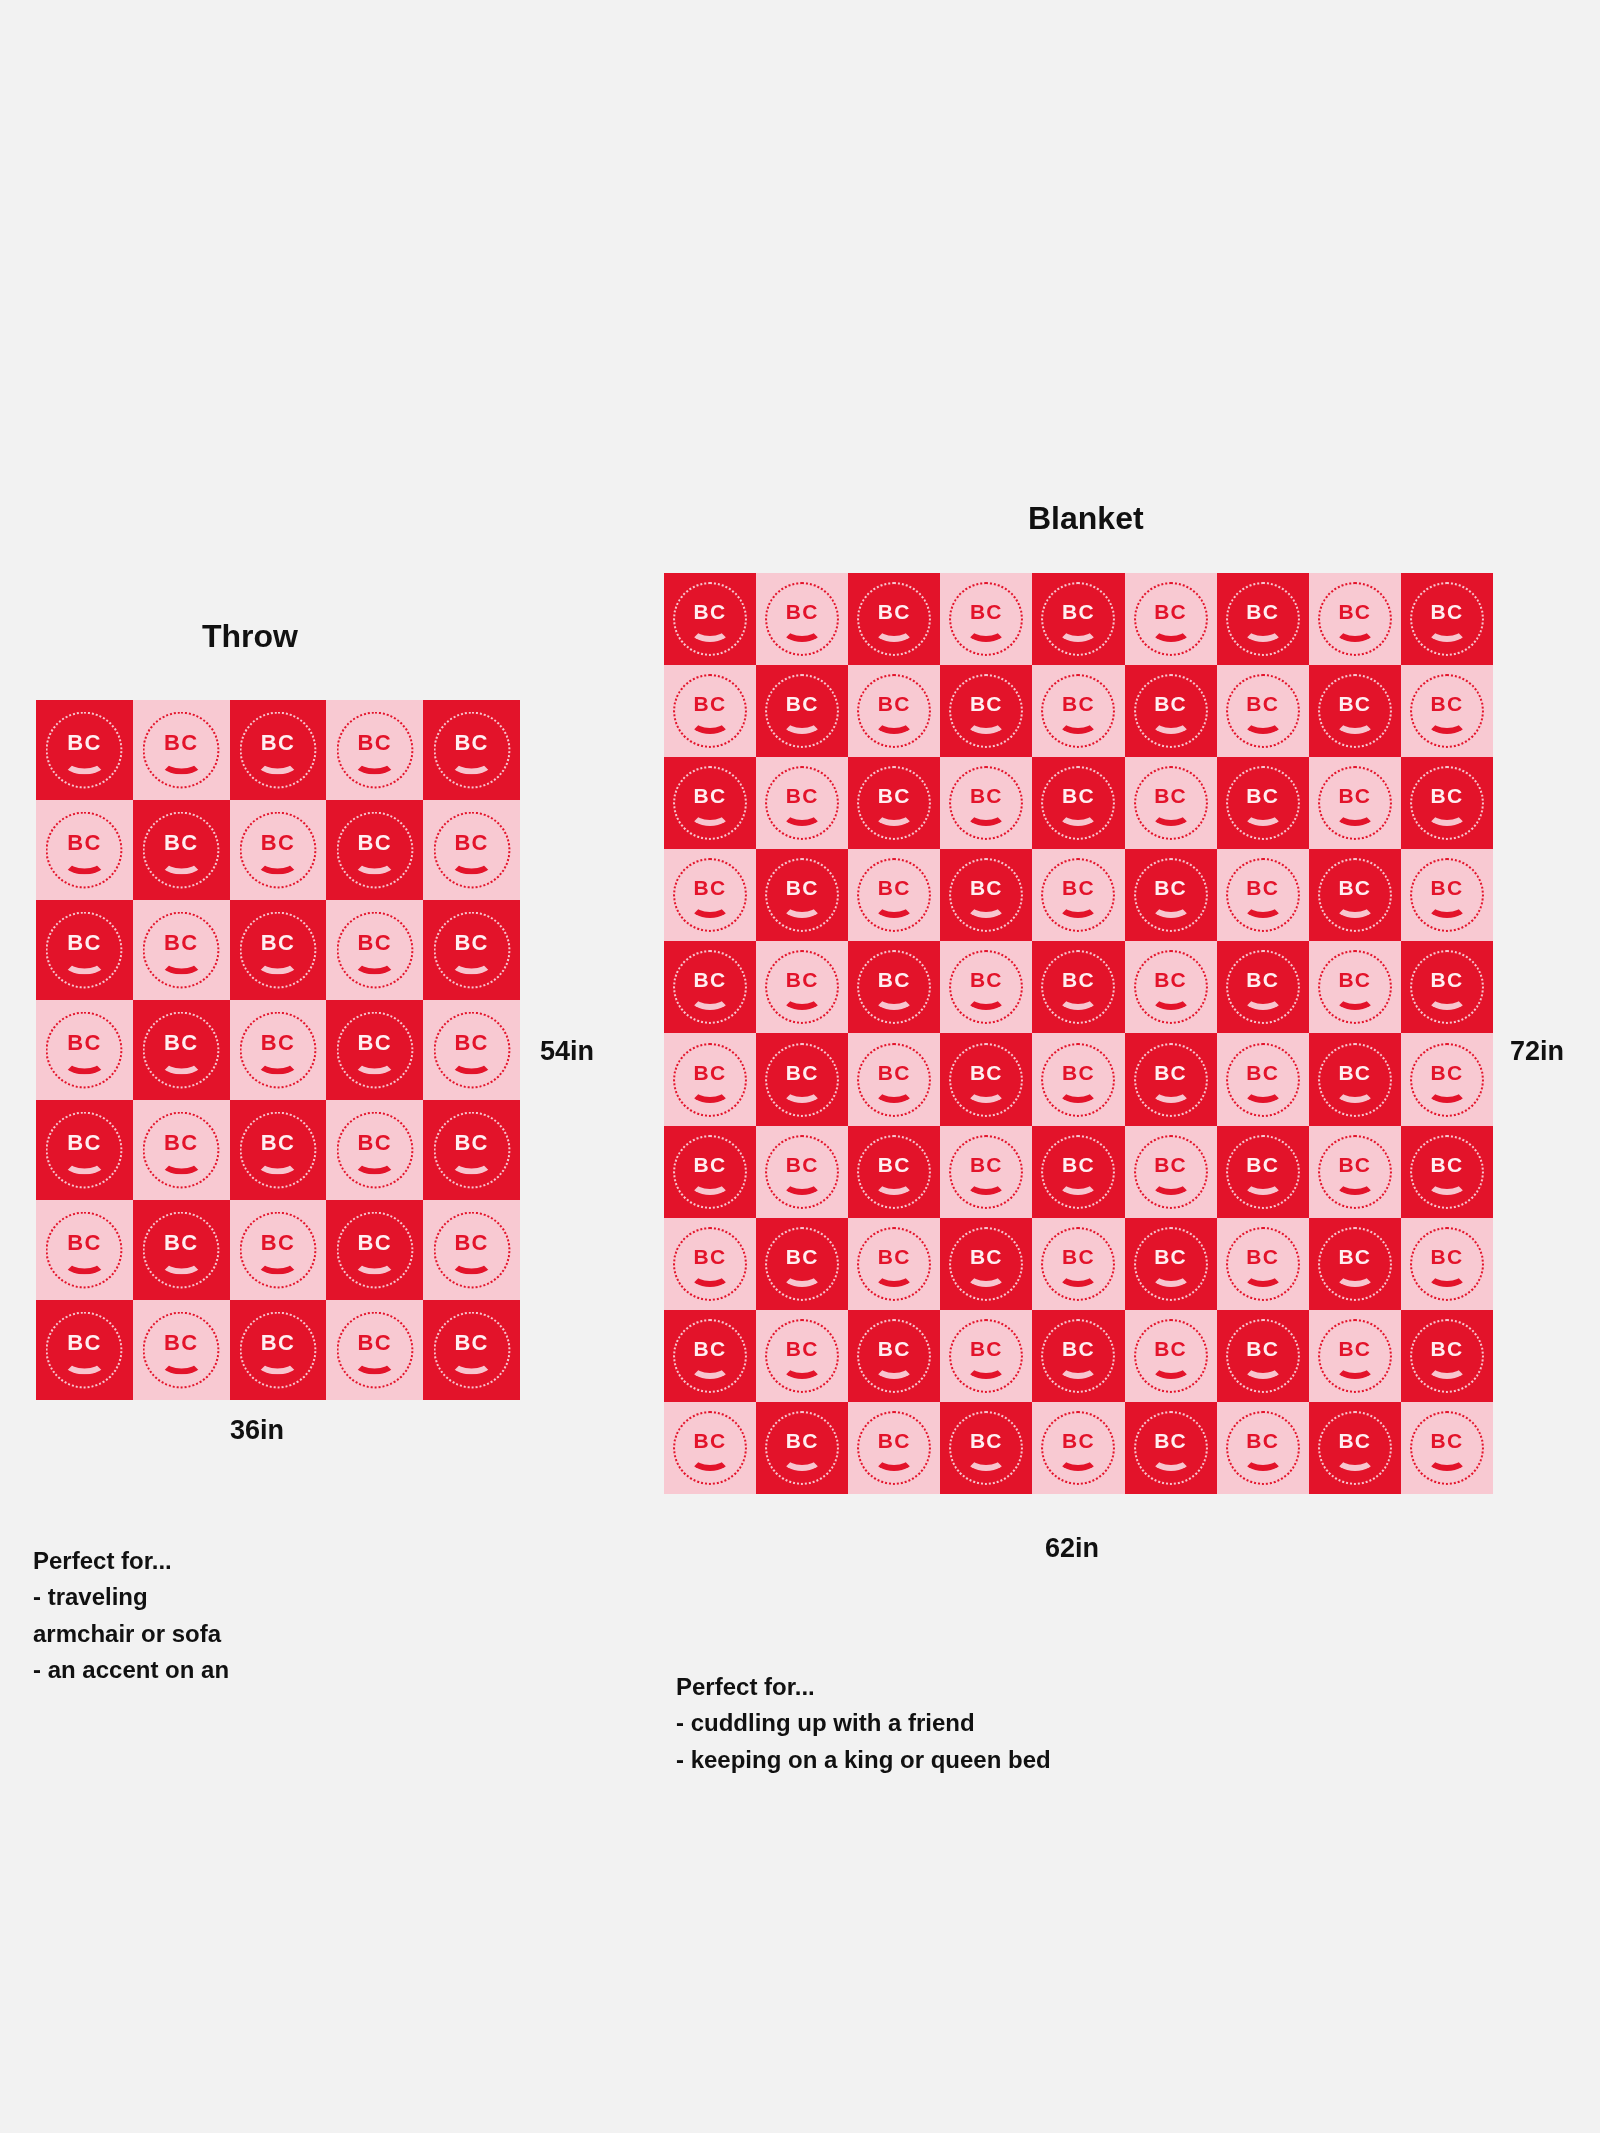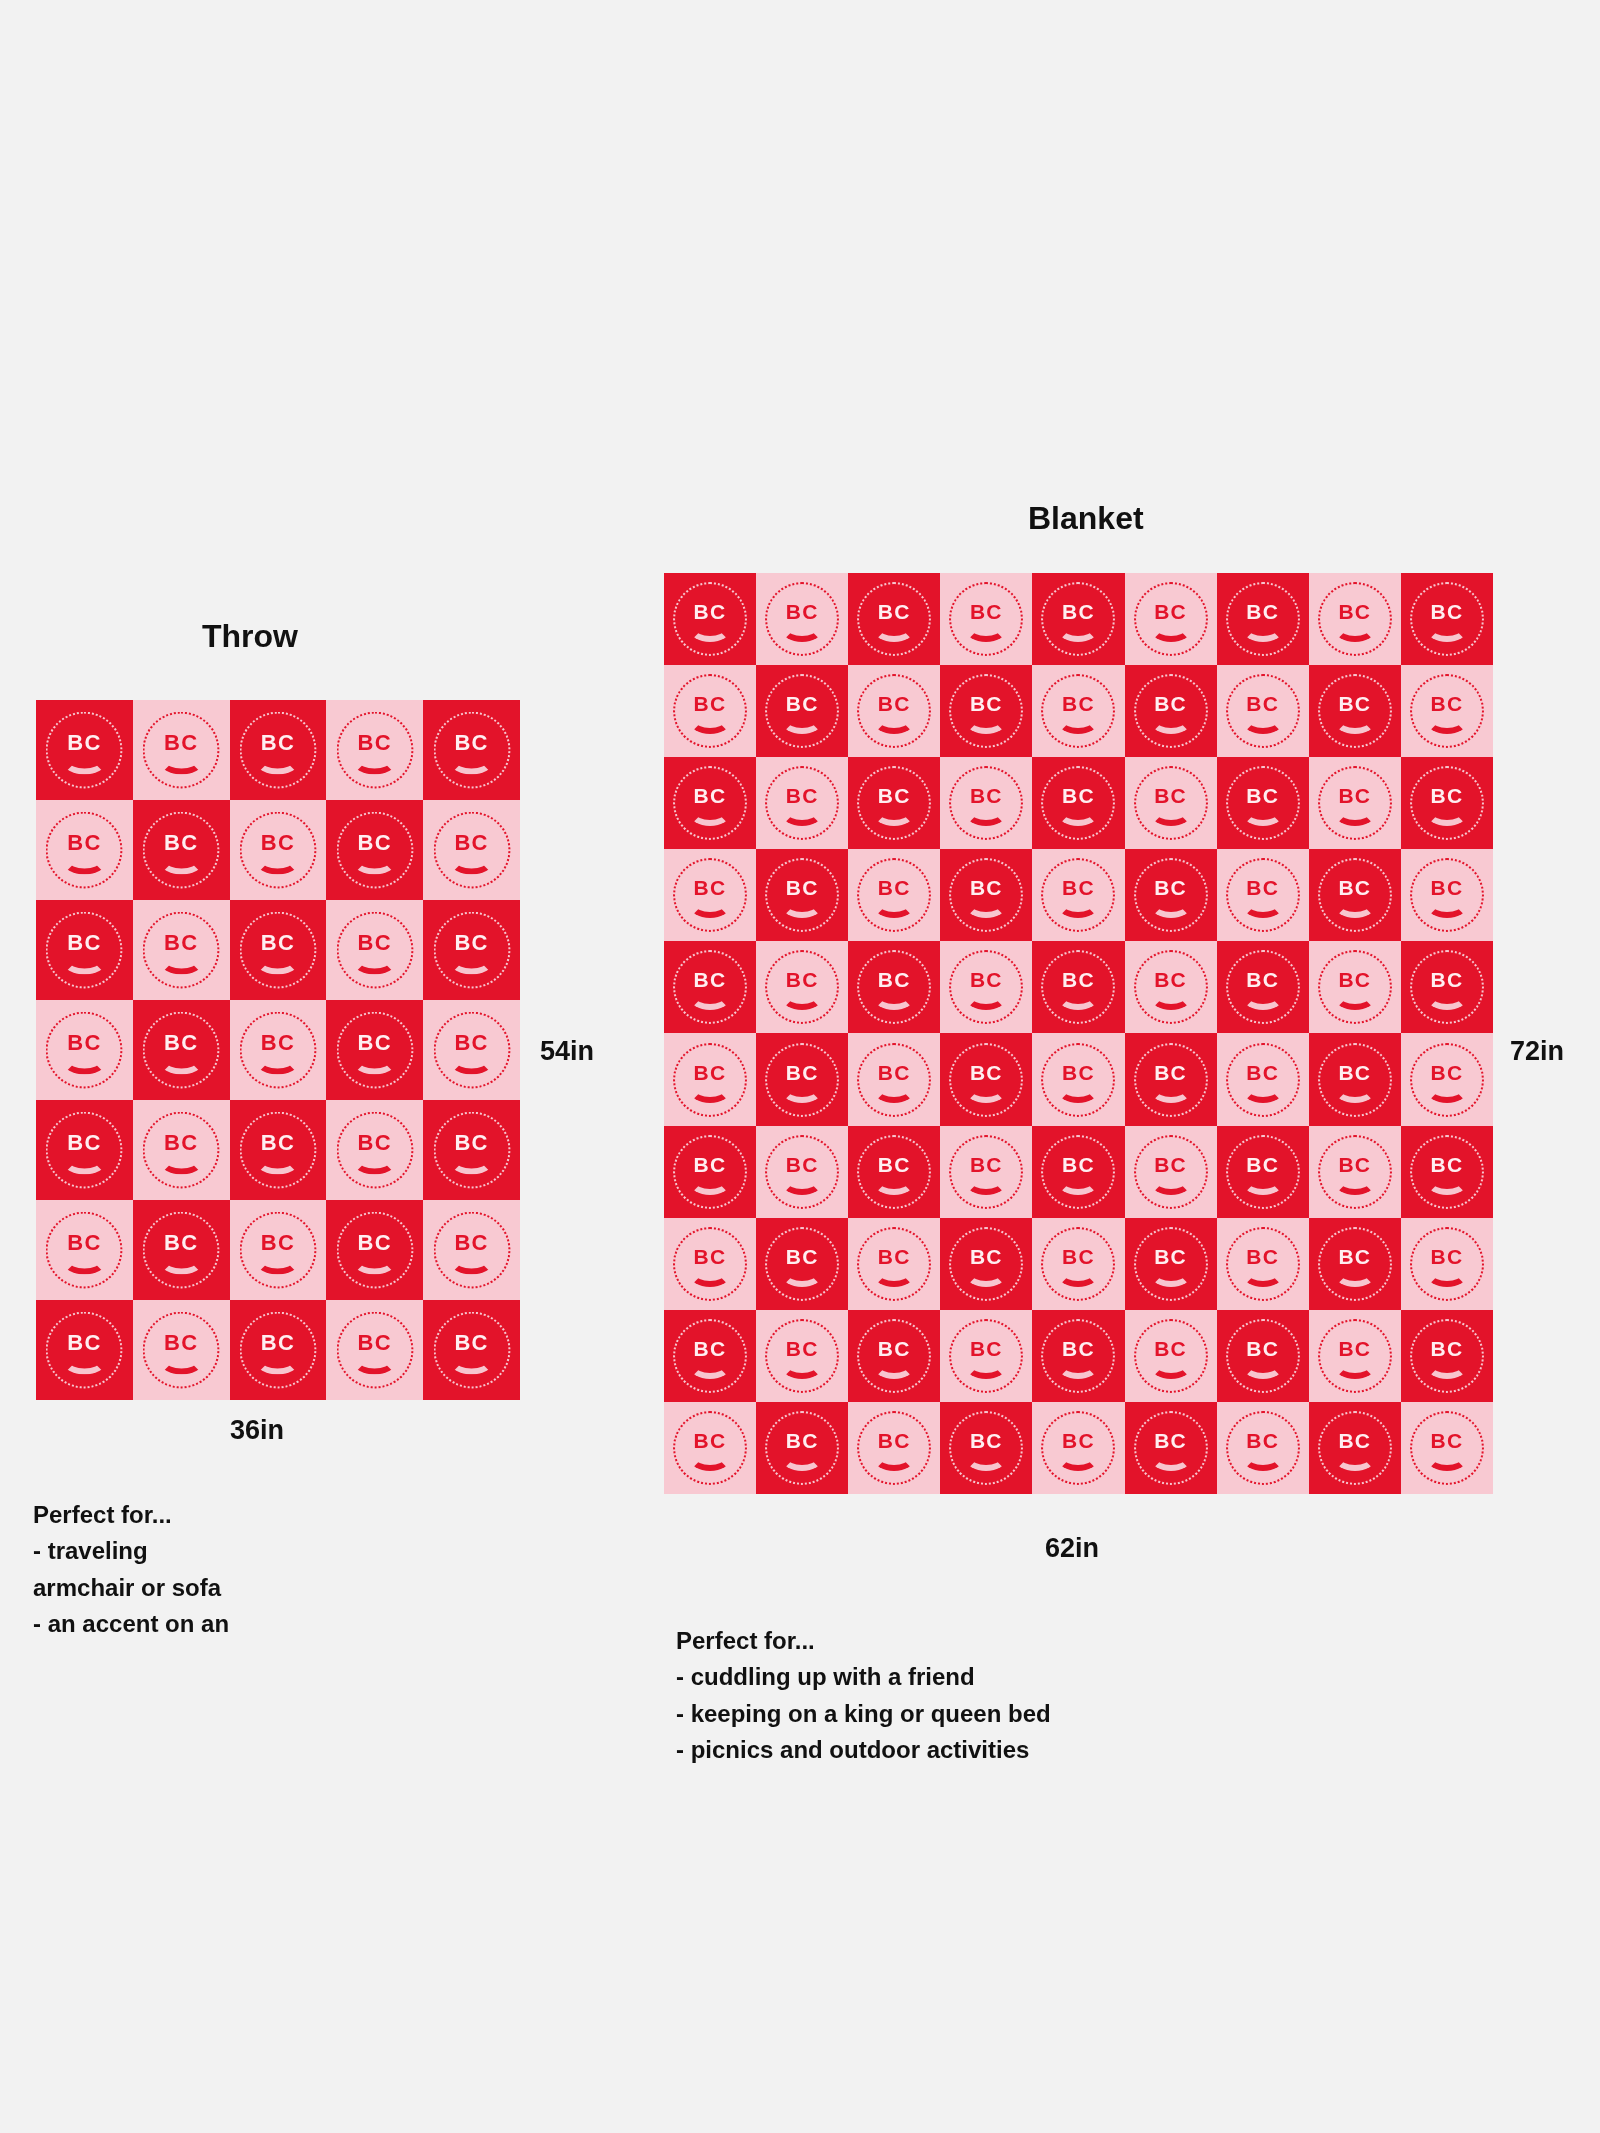--- a/index.html
+++ b/index.html
@@ -107,20 +107,21 @@
     font-weight: bold;
     color: #111111;
     white-space: nowrap;
   }
   .perfect-block {
     position: absolute;
     font-size: 24px;
     font-weight: bold;
     color: #111111;
     line-height: 1.52;
+    margin-top: 46px;
   }
   .perfect-block .head { display: block; }
   .perfect-block .item { display: block; }
 </style>
 </head>
 <body>
 
 <div class="page">
 
 
@@ -894,16 +895,15 @@
       </div>
     </div>
 
   <div class="dim-label" style="left:1045px; top:1533px;">62in</div>
   <div class="dim-label" style="left:1510px; top:1036px;">72in</div>
 
   <div class="perfect-block" style="left:676px; top:1623px; width:700px;">
     <span class="head">Perfect for...</span>
     <span class="item">- cuddling up with a friend</span>
     <span class="item">- keeping on a king or queen bed</span>
-    <span class="item">- picnics and outdoor activities</span>
   </div>
 
 </div>
 
 </body></html>

